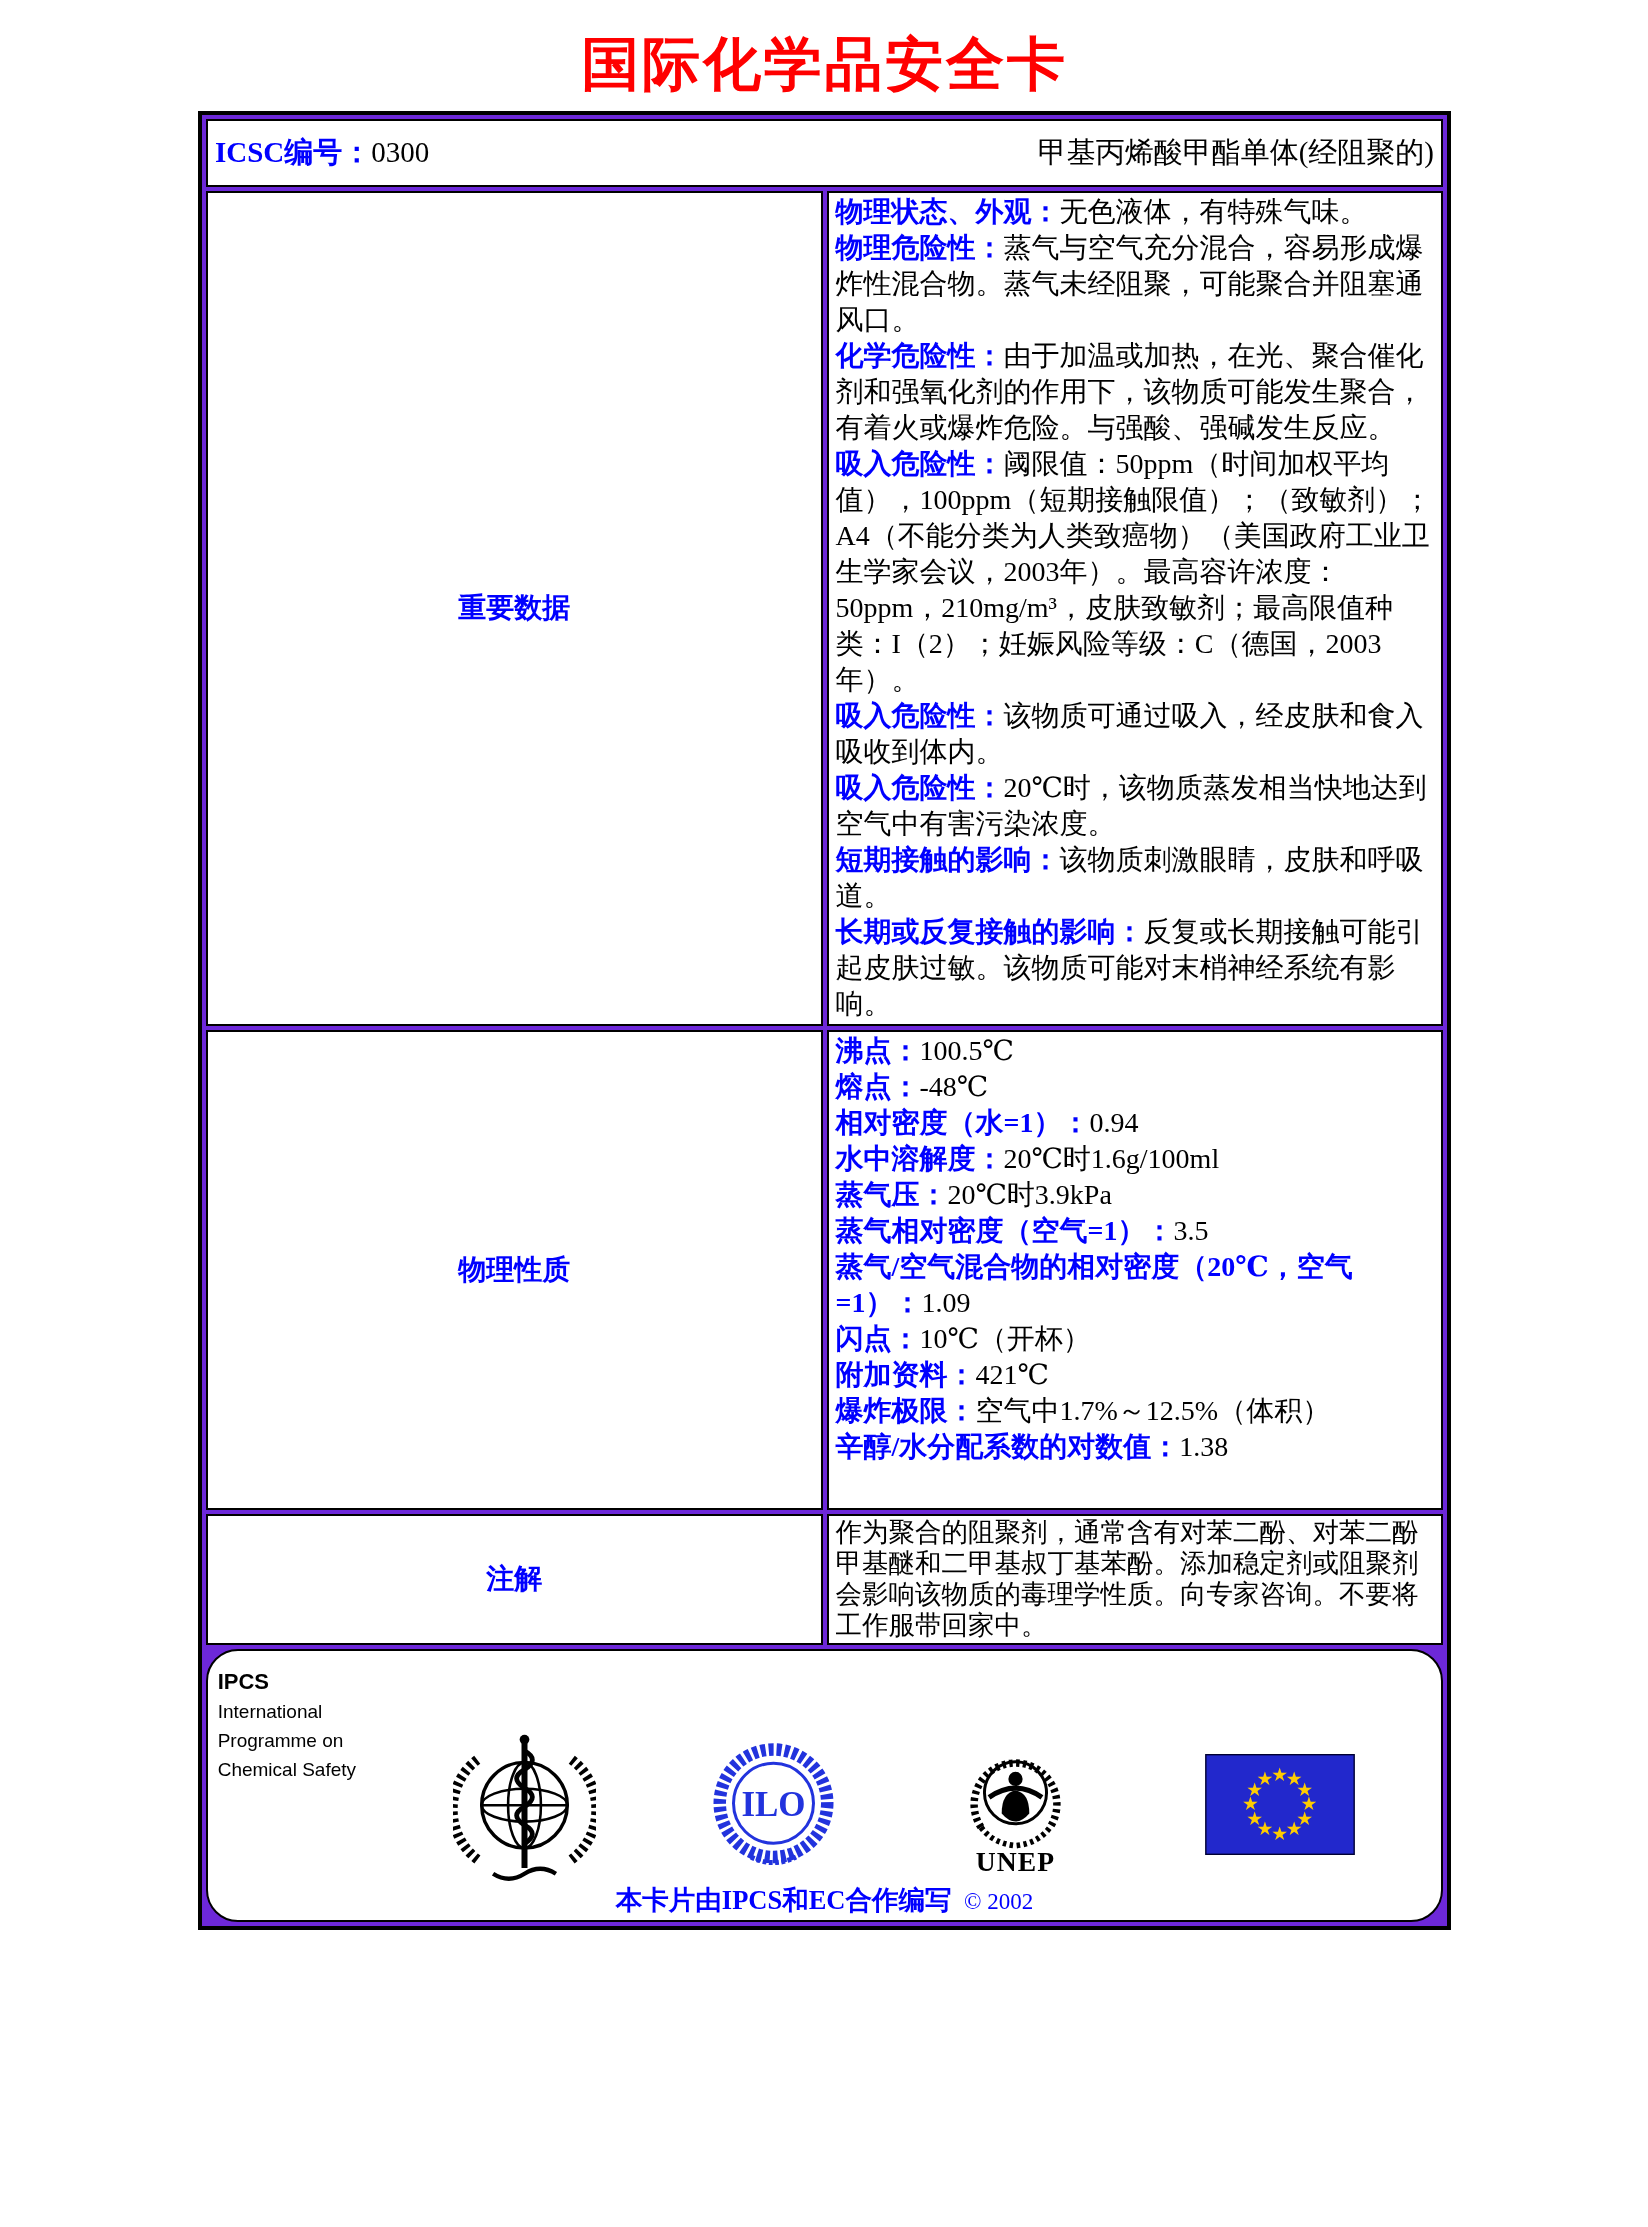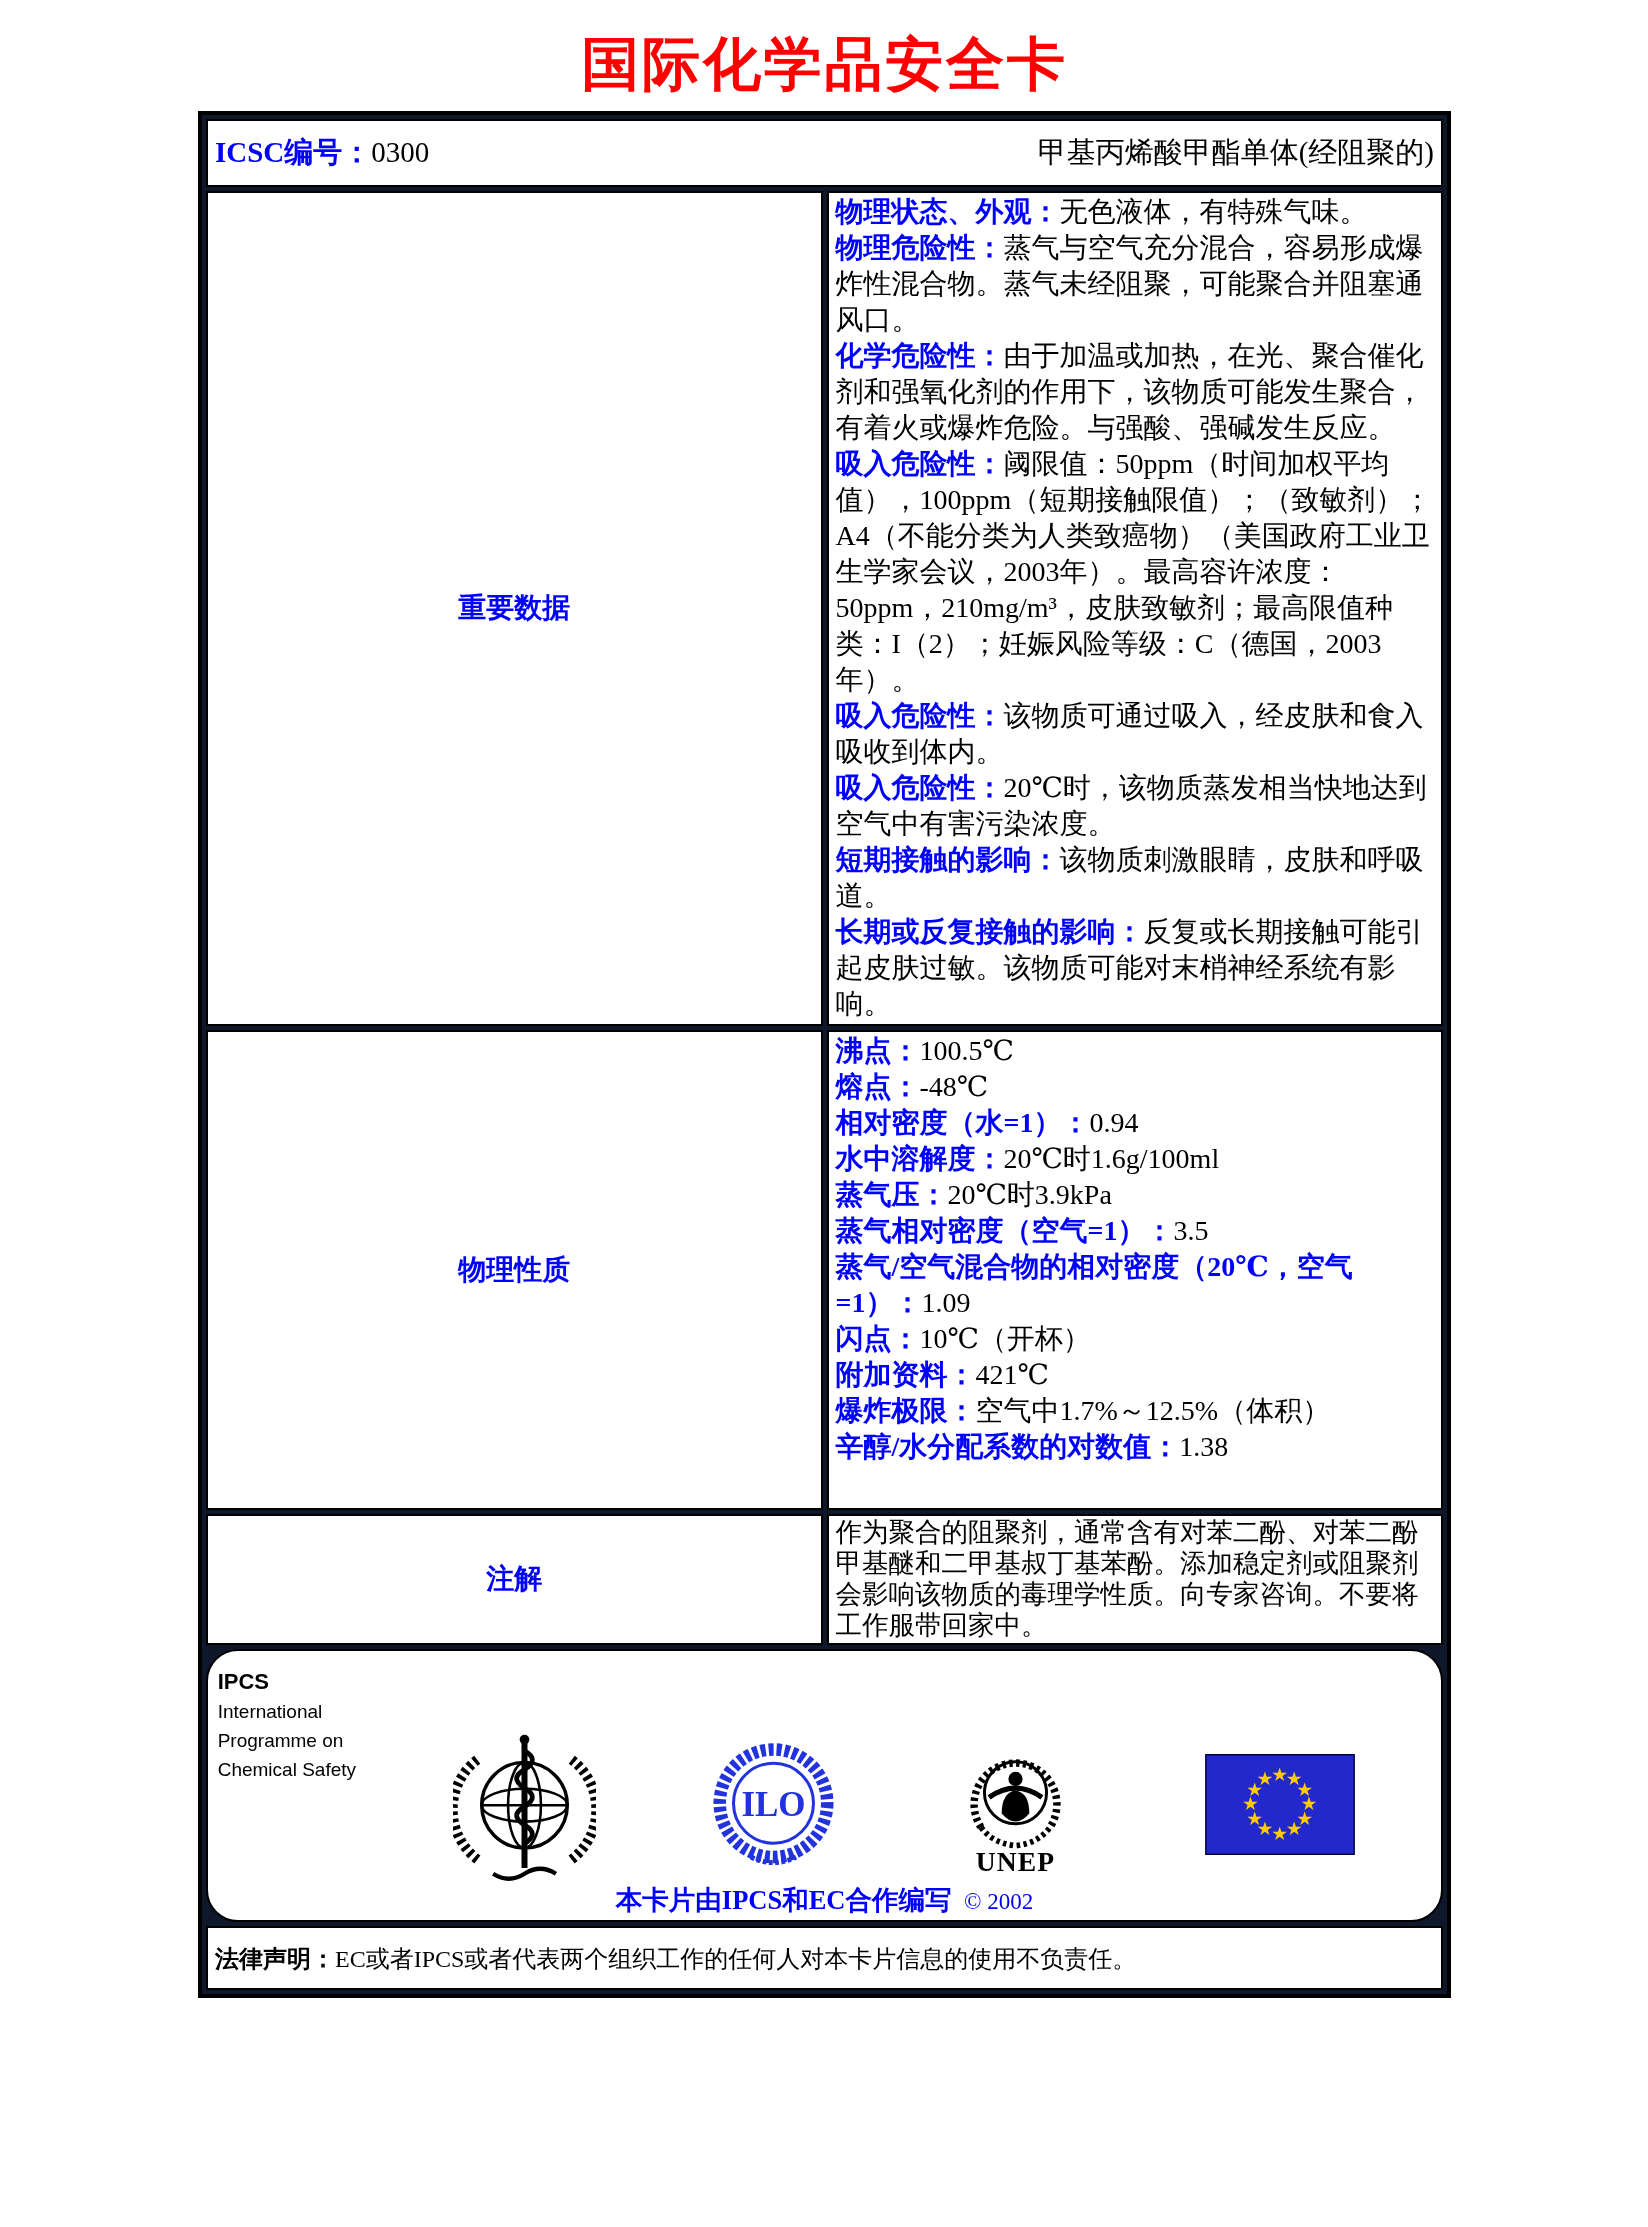--- a/index.html
+++ b/index.html
@@ -8,21 +8,21 @@
 
   .page-title{
     position:absolute;left:198px;top:32px;width:1253px;
     text-align:center;font-size:58px;font-weight:bold;color:#ff0000;
     font-family:"Liberation Sans","DejaVu Sans",sans-serif;letter-spacing:2.8px;line-height:1.1;
   }
 
   table.icsc{
     position:absolute;left:198px;top:111px;width:1253px;
     border:4.2px solid #000;border-collapse:separate;border-spacing:4.2px;
-    table-layout:fixed;background:#0f172a;
+    table-layout:fixed;background:#6d28d9;
   }
   td{border:2.1px solid #000;background:#fff;vertical-align:top;padding:1.4px 7px;}
   td.lbl-cell{
     width:173px;text-align:center;vertical-align:middle;
     color:#0000ff;font-weight:bold;font-size:28px;padding:0;
   }
   .blue{color:#0000ff;font-weight:bold;}
 
   
   td.r1{height:68px;vertical-align:middle;font-size:29px;}
@@ -185,20 +185,15 @@
         </svg>
       </div>
 
       <div class="caption-line">
         <span class="caption-main">本卡片由IPCS和EC合作编写</span>
         <span class="caption-copy">© 2002</span>
       </div>
     </td>
   </tr>
 
-  <tr>
-    <td class="r8" colspan="2">
-      <span class="legal-lbl">法律声明：</span><span>EC或者IPCS或者代表两个组织工作的任何人对本卡片信息的使用不负责任。</span>
-    </td>
-  </tr>
 </tbody>
   </table>
 
 
 </body></html>

